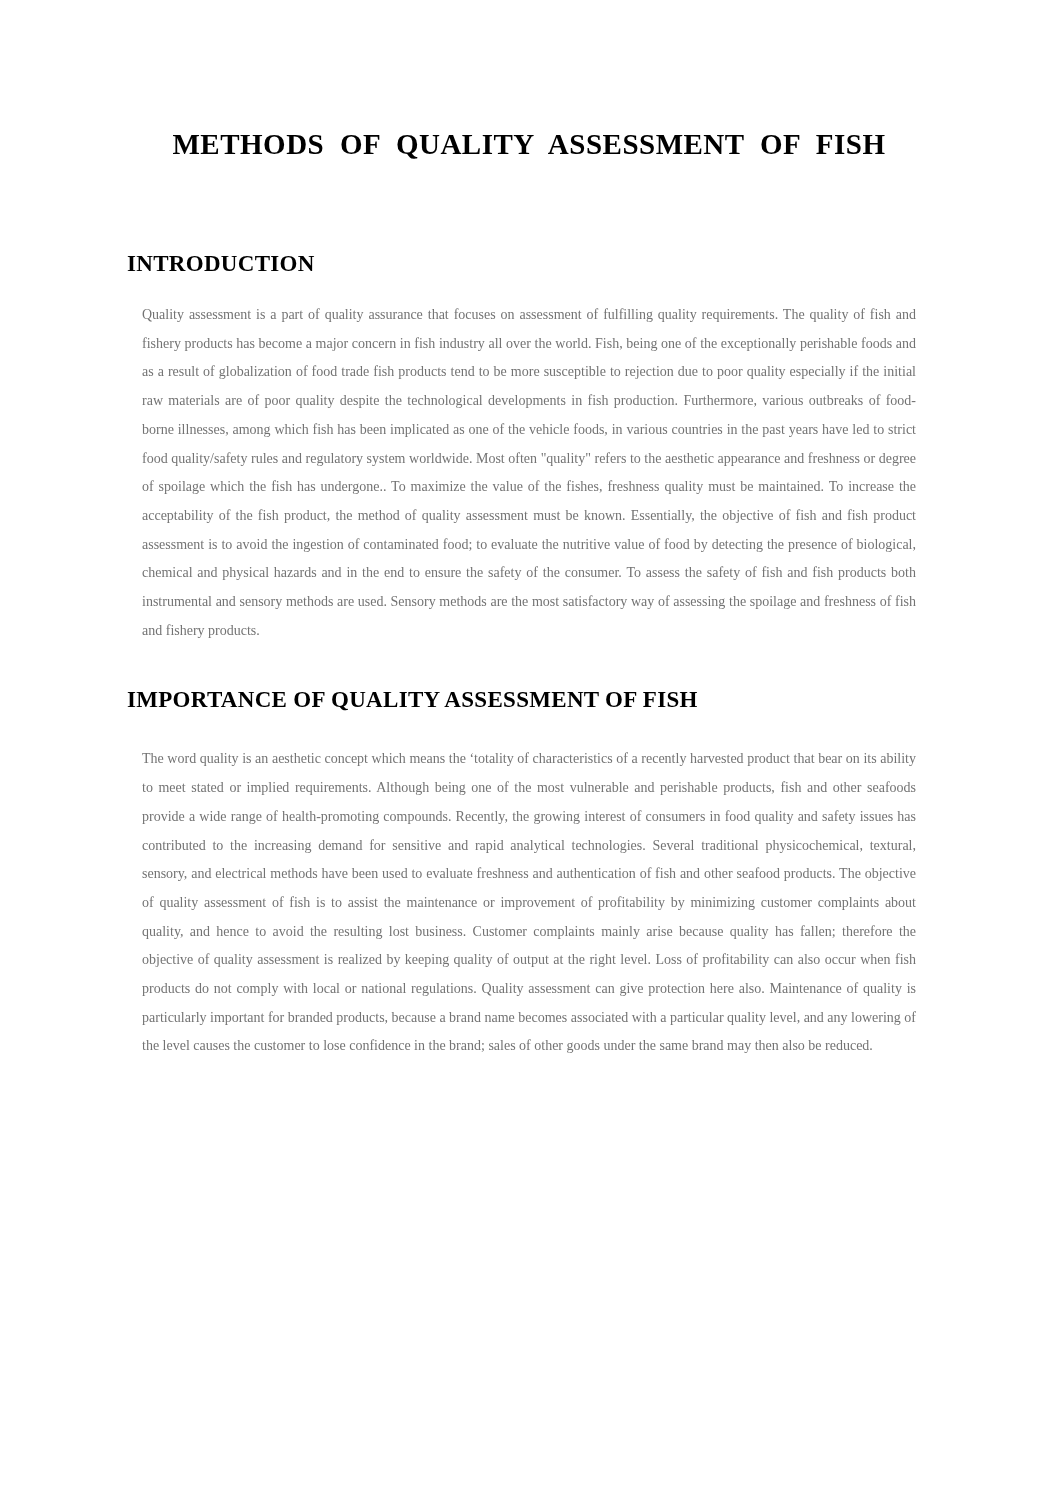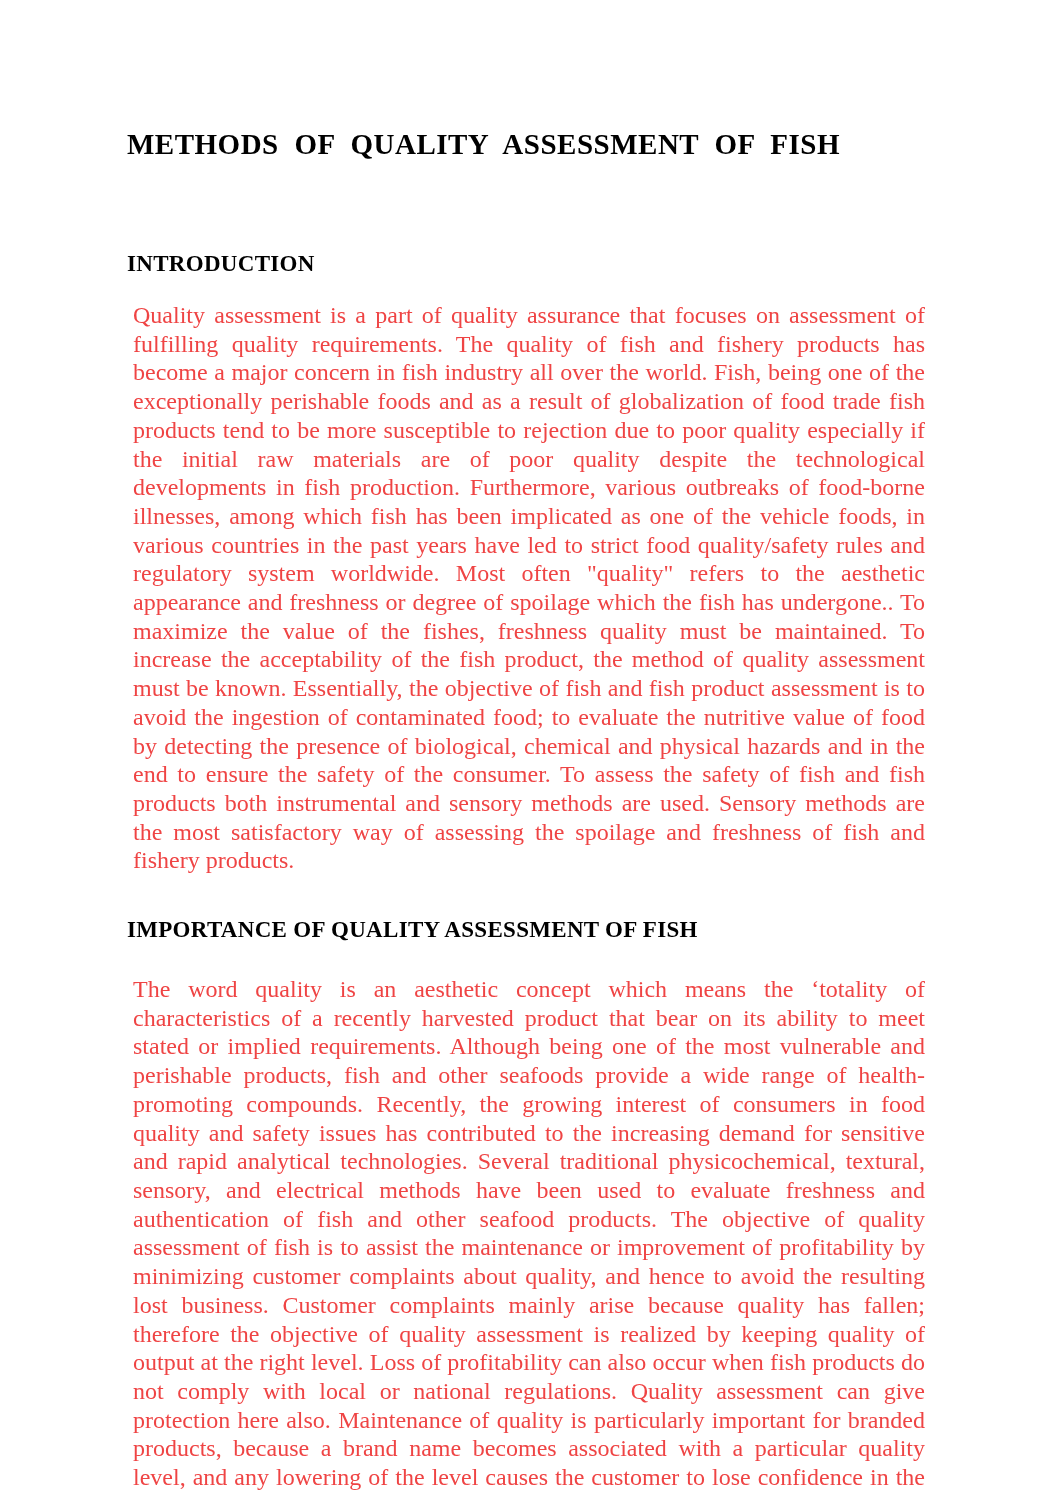--- a/index.html
+++ b/index.html
@@ -17,20 +17,21 @@
   }
   .page {
     width: 1059px;
     height: 1497px;
     padding: 0 128px 0 127px;
     background: #ffffff;
   }
   .doc-title {
     margin: 0;
     padding-top: 128px;
+    text-align: center;
     font-size: 29px;
     font-weight: bold;
     letter-spacing: 0.5px;
     word-spacing: 8px;
     color: #000000;
   }
   .section-heading {
     font-size: 23px;
     font-weight: bold;
     letter-spacing: 0.3px;
@@ -39,25 +40,25 @@
   }
   .heading-introduction {
     margin-top: 90px;
     margin-bottom: 24px;
   }
   .heading-importance {
     margin-top: 42px;
     margin-bottom: 32px;
   }
   .body-paragraph {
-    margin: 6px;
-    font-size: 24px;
+    margin: 15px;
+    font-size: 14px;
     line-height: 28.7px;
     text-align: justify;
-    color: #ef4444;
+    color: #737373;
   }
 </style>
 </head>
 <body>
 
 <div class="page">
 
   <h1 class="doc-title">METHODS OF QUALITY ASSESSMENT OF FISH</h1>
 
   <section>

